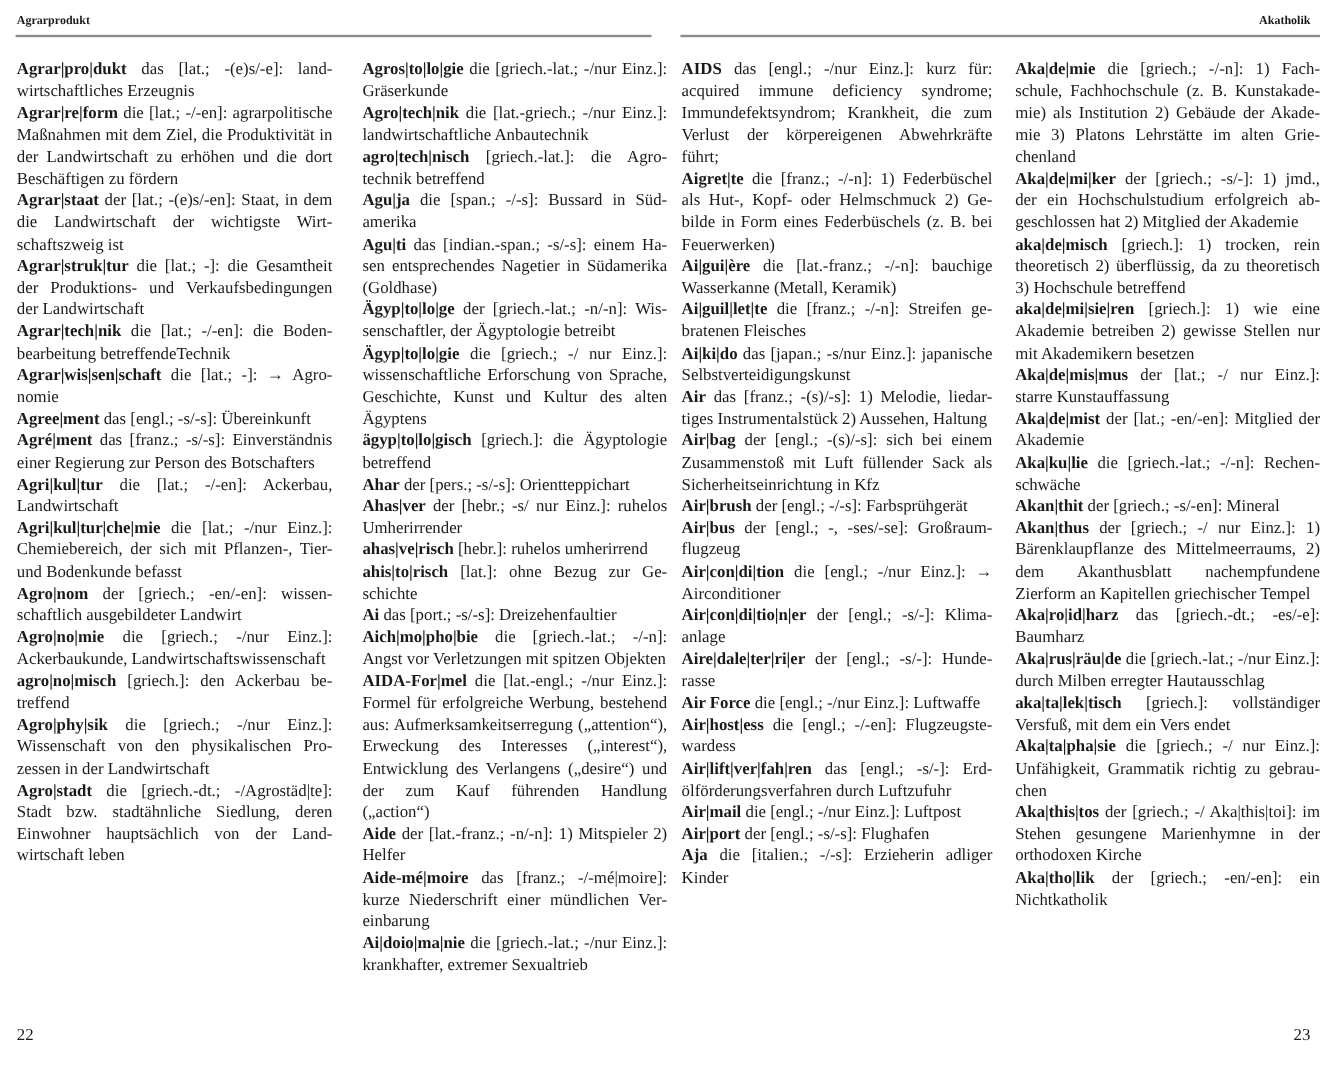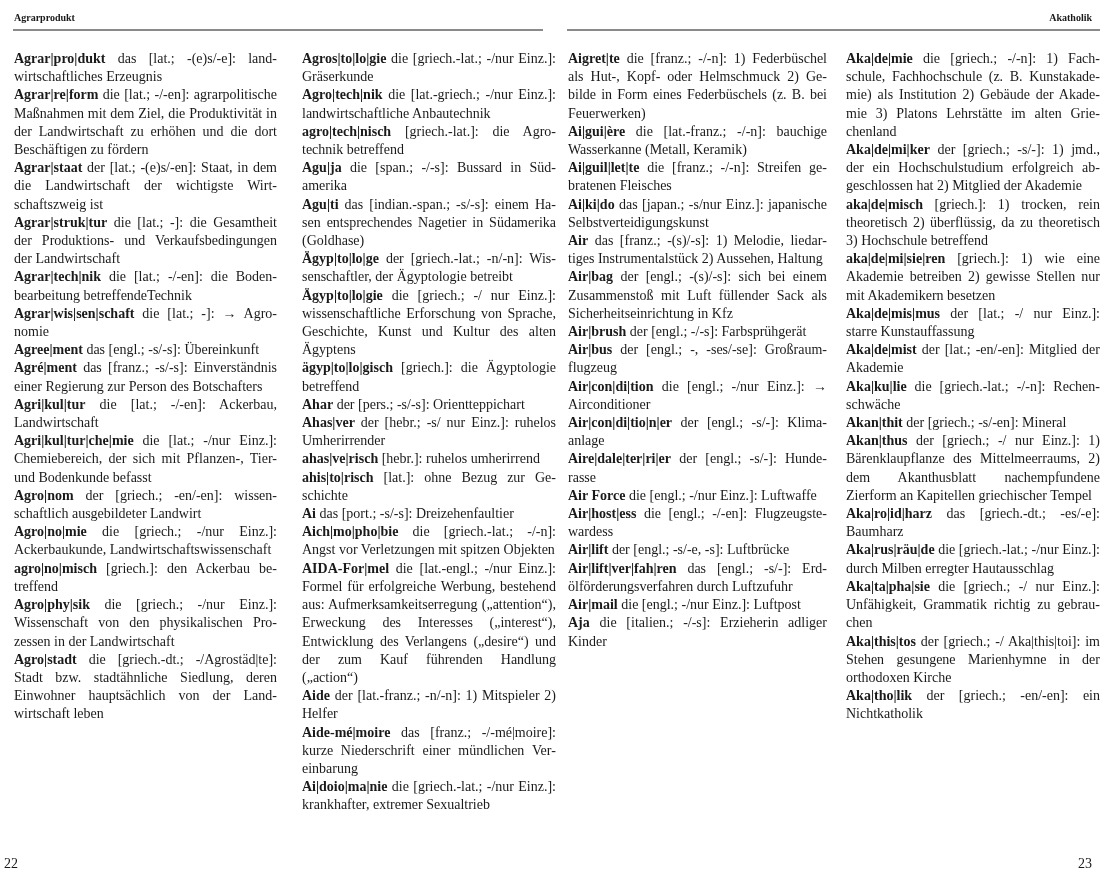--- a/index.html
+++ b/index.html
@@ -26,21 +26,21 @@
     font-size: 14px; line-height: 18.2px;
     text-align: justify; hyphens: manual;
   }
   .page-left .col-a { left: 14px; width: 263px; }
   .page-left .col-b { left: 291px; width: 254px; margin-left: 11px; }
   .page-right .col-a { left: 3px; width: 259px; }
   .page-right .col-b { left: 281px; width: 254px; }
   .entry { margin: 0; }
   .entry .lemma { font-weight: bold; }
   .page-number { position: absolute; top: 856px; font-size: 14px; }
-  .page-left .page-number { left: 4px; }
+  .page-left .page-number { left: 14px; }
   .page-right .page-number { right: 8px; }
 </style>
 </head>
 <body>
 
 <div class="page page-left">
   <div class="running-head">Agrarprodukt</div>
   <div class="head-rule"></div>
   <div class="column col-a">
       <p class="entry"><span class="lemma">Agrar|pro|dukt</span><span class="definition"> das [lat.; -(e)s/-e]: land­wirtschaftliches Erzeugnis</span></p>
@@ -79,48 +79,50 @@
       <p class="entry"><span class="lemma">Aide-mé|moire</span><span class="definition"> das [franz.; -/-mé|moire]: kurze Niederschrift einer mündlichen Ver­einbarung</span></p>
       <p class="entry"><span class="lemma">Ai|doio|ma|nie</span><span class="definition"> die [griech.-lat.; -/nur Einz.]: krankhafter, extremer Sexualtrieb</span></p>
     </div>
   <div class="page-number">22</div>
 </div>
 
 <div class="page page-right">
   <div class="running-head">Akatholik</div>
   <div class="head-rule"></div>
   <div class="column col-a">
+      <p class="entry"><span class="lemma">AIDS</span><span class="definition"> das [engl.; -/nur Einz.]: kurz für: acquired immune deficiency syndrome; Immundefektsyndrom; Krankheit, die zum Verlust der körpereigenen Abwehrkräfte führt;</span></p>
       <p class="entry"><span class="lemma">Aigret|te</span><span class="definition"> die [franz.; -/-n]: 1) Federbüschel als Hut-, Kopf- oder Helmschmuck 2) Ge­bilde in Form eines Federbüschels (z. B. bei Feuerwerken)</span></p>
       <p class="entry"><span class="lemma">Ai|gui|ère</span><span class="definition"> die [lat.-franz.; -/-n]: bauchige Wasserkanne (Metall, Keramik)</span></p>
       <p class="entry"><span class="lemma">Ai|guil|let|te</span><span class="definition"> die [franz.; -/-n]: Streifen ge­bratenen Fleisches</span></p>
       <p class="entry"><span class="lemma">Ai|ki|do</span><span class="definition"> das [japan.; -s/nur Einz.]: japani­sche Selbstverteidigungskunst</span></p>
       <p class="entry"><span class="lemma">Air</span><span class="definition"> das [franz.; -(s)/-s]: 1) Melodie, liedar­tiges Instrumentalstück 2) Aussehen, Hal­tung</span></p>
       <p class="entry"><span class="lemma">Air|bag</span><span class="definition"> der [engl.; -(s)/-s]: sich bei einem Zusammenstoß mit Luft füllen­der Sack als Sicherheitseinrichtung in Kfz</span></p>
       <p class="entry"><span class="lemma">Air|brush</span><span class="definition"> der [engl.; -/-s]: Farbsprühgerät</span></p>
       <p class="entry"><span class="lemma">Air|bus</span><span class="definition"> der [engl.; -, -ses/-se]: Großraum­flugzeug</span></p>
       <p class="entry"><span class="lemma">Air|con|di|tion</span><span class="definition"> die [engl.; -/nur Einz.]: → Airconditioner</span></p>
       <p class="entry"><span class="lemma">Air|con|di|tio|n|er</span><span class="definition"> der [engl.; -s/-]: Klima­anlage</span></p>
       <p class="entry"><span class="lemma">Aire|dale|ter|ri|er</span><span class="definition"> der [engl.; -s/-]: Hunde­rasse</span></p>
       <p class="entry"><span class="lemma">Air Force</span><span class="definition"> die [engl.; -/nur Einz.]: Luftwaf­fe</span></p>
       <p class="entry"><span class="lemma">Air|host|ess</span><span class="definition"> die [engl.; -/-en]: Flugzeugste­wardess</span></p>
-      <p class="entry"><span class="lemma">Air|lift</span><span class="definition"> der [engl.; -s/-e, -s]: Luftbrücke</span></p>
       <p class="entry"><span class="lemma">Air|lift|ver|fah|ren</span><span class="definition"> das [engl.; -s/-]: Erd­ölförderungsverfahren durch Luftzu­fuhr</span></p>
       <p class="entry"><span class="lemma">Air|mail</span><span class="definition"> die [engl.; -/nur Einz.]: Luftpost</span></p>
+      <p class="entry"><span class="lemma">Air|port</span><span class="definition"> der [engl.; -s/-s]: Flughafen</span></p>
       <p class="entry"><span class="lemma">Aja</span><span class="definition"> die [italien.; -/-s]: Erzieherin adliger Kinder</span></p>
     </div>
   <div class="column col-b">
       <p class="entry"><span class="lemma">Aka|de|mie</span><span class="definition"> die [griech.; -/-n]: 1) Fach­schule, Fachhochschule (z. B. Kunstakade­mie) als Institution 2) Gebäude der Akade­mie 3) Platons Lehrstätte im alten Grie­chenland</span></p>
       <p class="entry"><span class="lemma">Aka|de|mi|ker</span><span class="definition"> der [griech.; -s/-]: 1) jmd., der ein Hochschulstudium erfolgreich ab­geschlossen hat 2) Mitglied der Akademie</span></p>
       <p class="entry"><span class="lemma">aka|de|misch</span><span class="definition"> [griech.]: 1) trocken, rein theoretisch 2) überflüssig, da zu theore­tisch 3) Hochschule betreffend</span></p>
       <p class="entry"><span class="lemma">aka|de|mi|sie|ren</span><span class="definition"> [griech.]: 1) wie eine Akademie betreiben 2) gewisse Stellen nur mit Akademikern besetzen</span></p>
       <p class="entry"><span class="lemma">Aka|de|mis|mus</span><span class="definition"> der [lat.; -/ nur Einz.]: starre Kunstauffassung</span></p>
       <p class="entry"><span class="lemma">Aka|de|mist</span><span class="definition"> der [lat.; -en/-en]: Mitglied der Akademie</span></p>
       <p class="entry"><span class="lemma">Aka|ku|lie</span><span class="definition"> die [griech.-lat.; -/-n]: Rechen­schwäche</span></p>
       <p class="entry"><span class="lemma">Akan|thit</span><span class="definition"> der [griech.; -s/-en]: Mineral</span></p>
       <p class="entry"><span class="lemma">Akan|thus</span><span class="definition"> der [griech.; -/ nur Einz.]: 1) Bärenklaupflanze des Mittelmeerraums, 2) dem Akanthusblatt nachempfundene Zierform an Kapitellen griechischer Tempel</span></p>
       <p class="entry"><span class="lemma">Aka|ro|id|harz</span><span class="definition"> das [griech.-dt.; -es/-e]: Baumharz</span></p>
       <p class="entry"><span class="lemma">Aka|rus|räu|de</span><span class="definition"> die [griech.-lat.; -/nur Einz.]: durch Milben erregter Hautaus­schlag</span></p>
+      <p class="entry"><span class="lemma">aka|ta|lek|tisch</span><span class="definition"> [griech.]: vollständiger Versfuß, mit dem ein Vers endet</span></p>
       <p class="entry"><span class="lemma">Aka|ta|pha|sie</span><span class="definition"> die [griech.; -/ nur Einz.]: Unfähigkeit, Grammatik richtig zu gebrau­chen</span></p>
       <p class="entry"><span class="lemma">Aka|this|tos</span><span class="definition"> der [griech.; -/ Aka|this|toi]: im Stehen gesungene Marienhymne in der orthodoxen Kirche</span></p>
       <p class="entry"><span class="lemma">Aka|tho|lik</span><span class="definition"> der [griech.; -en/-en]: ein Nichtkatholik</span></p>
     </div>
   <div class="page-number">23</div>
 </div>
 
 </body></html>

